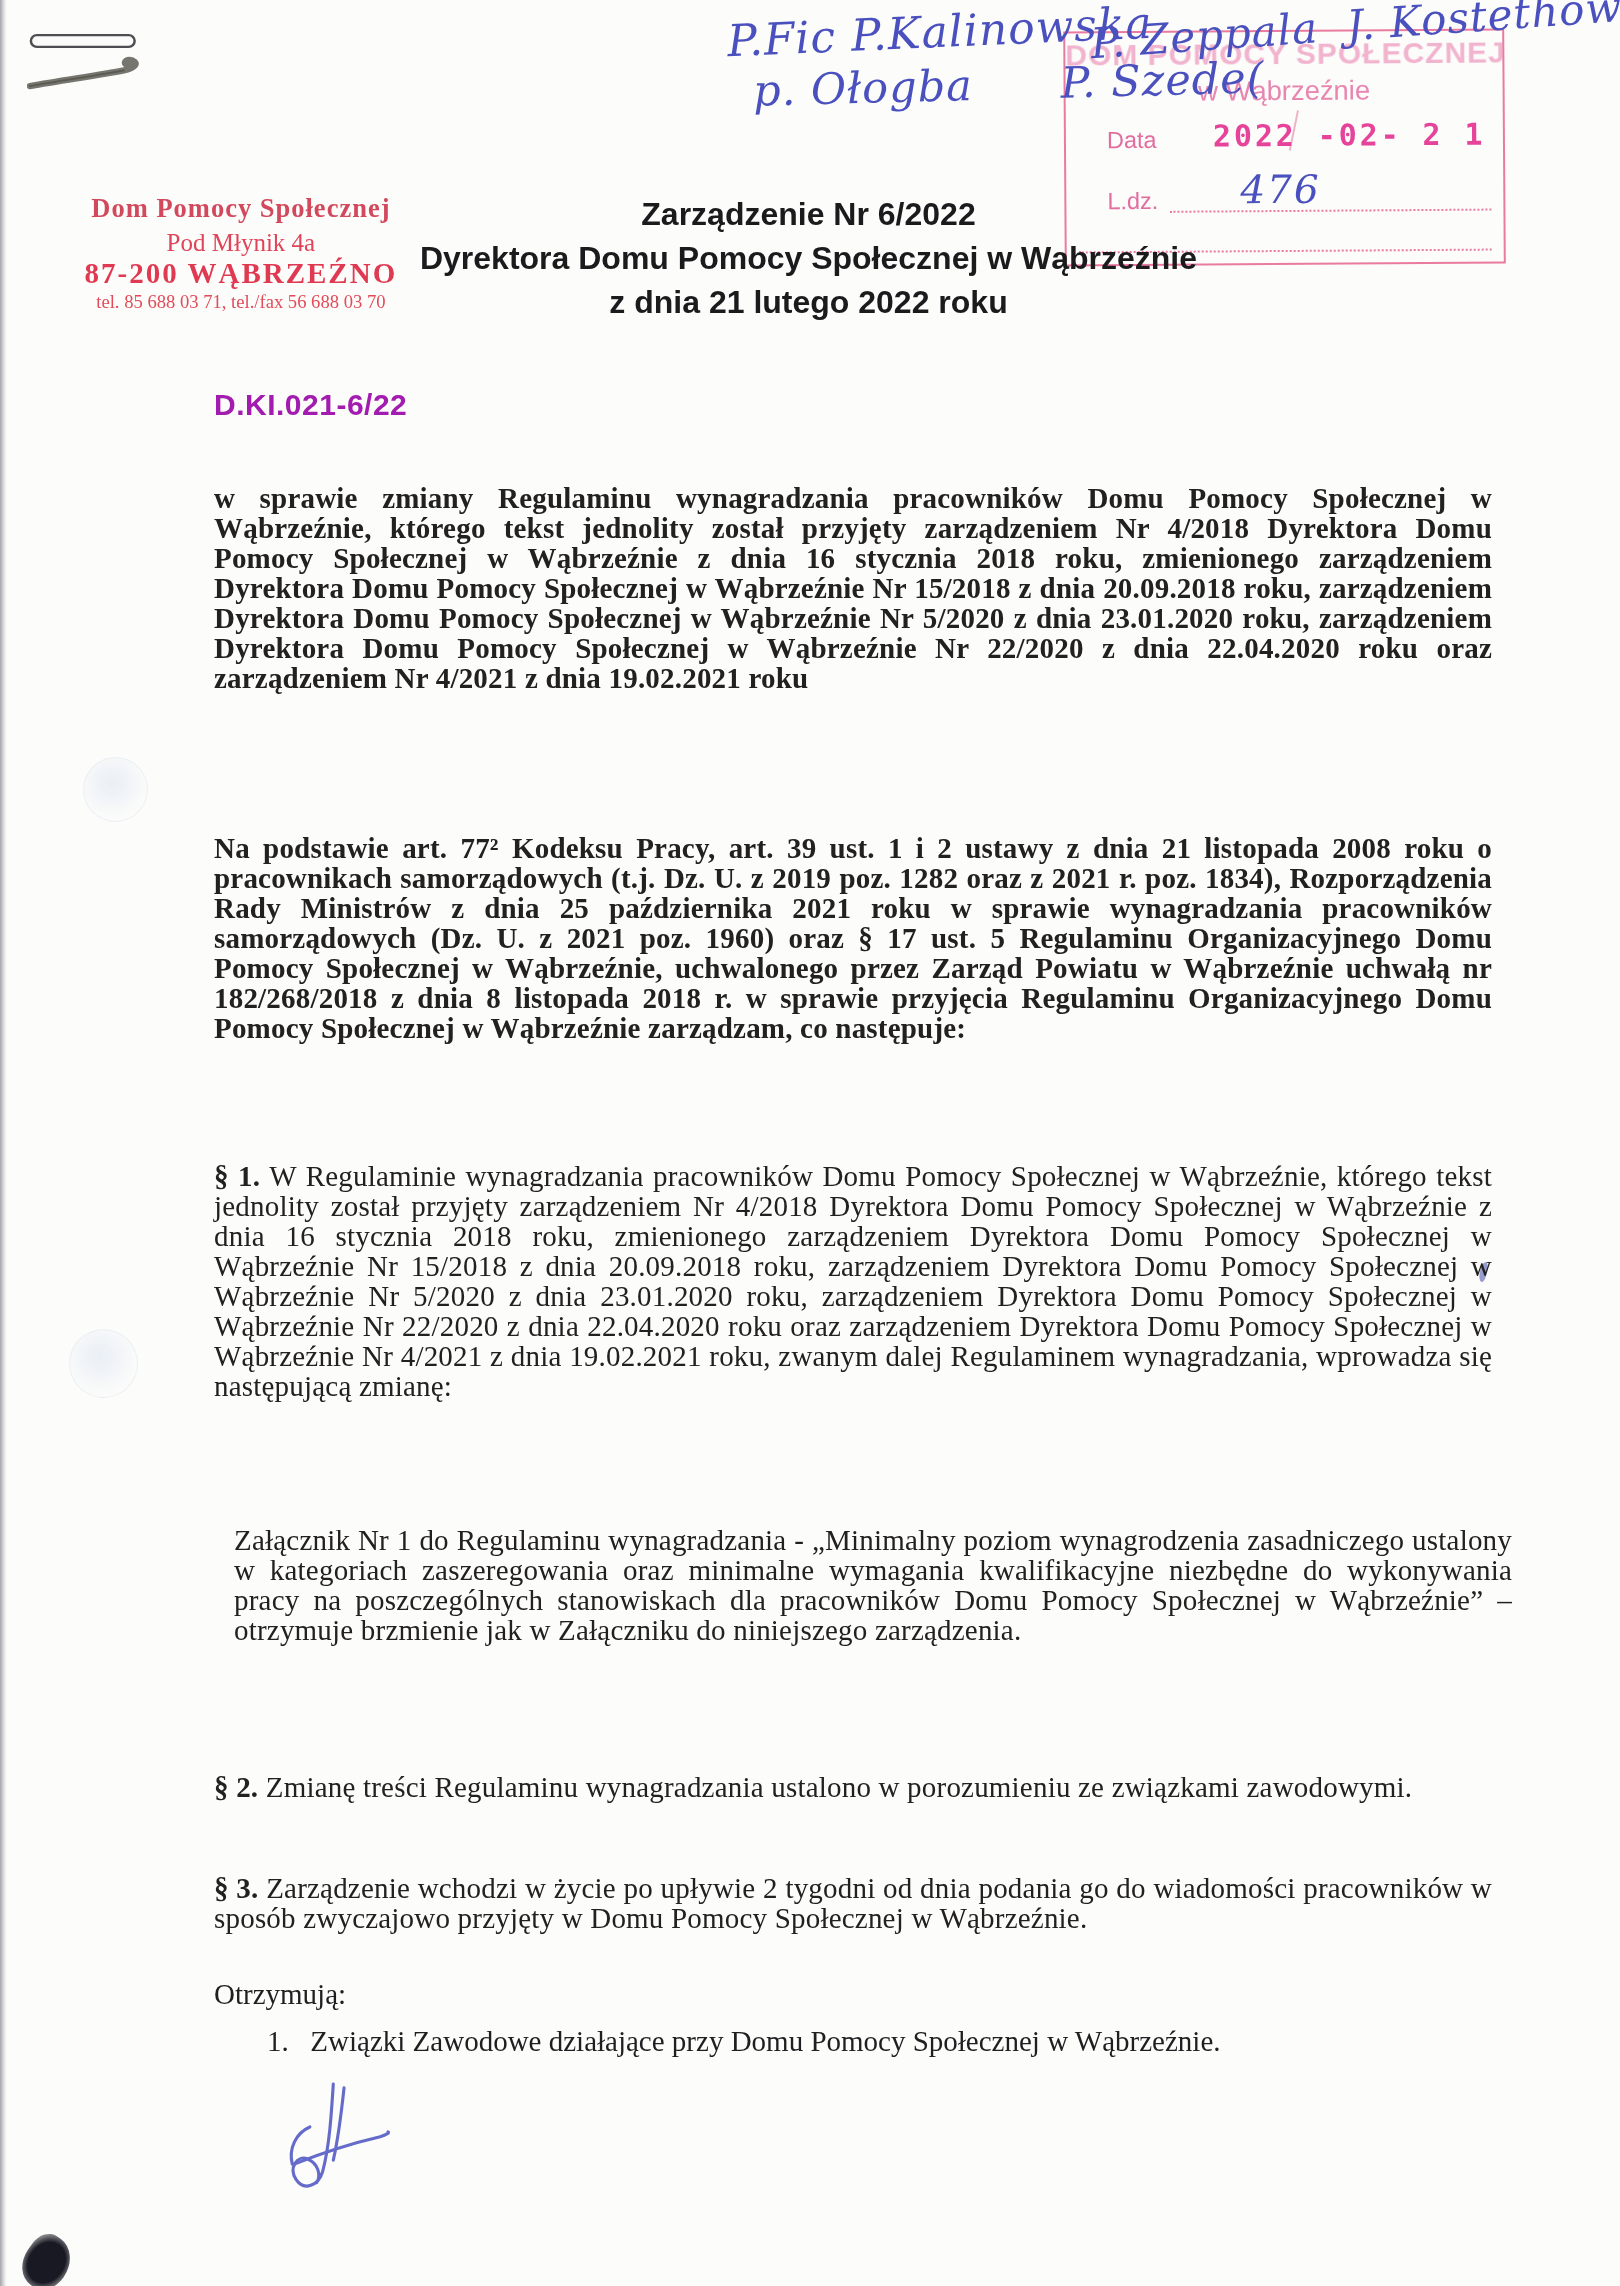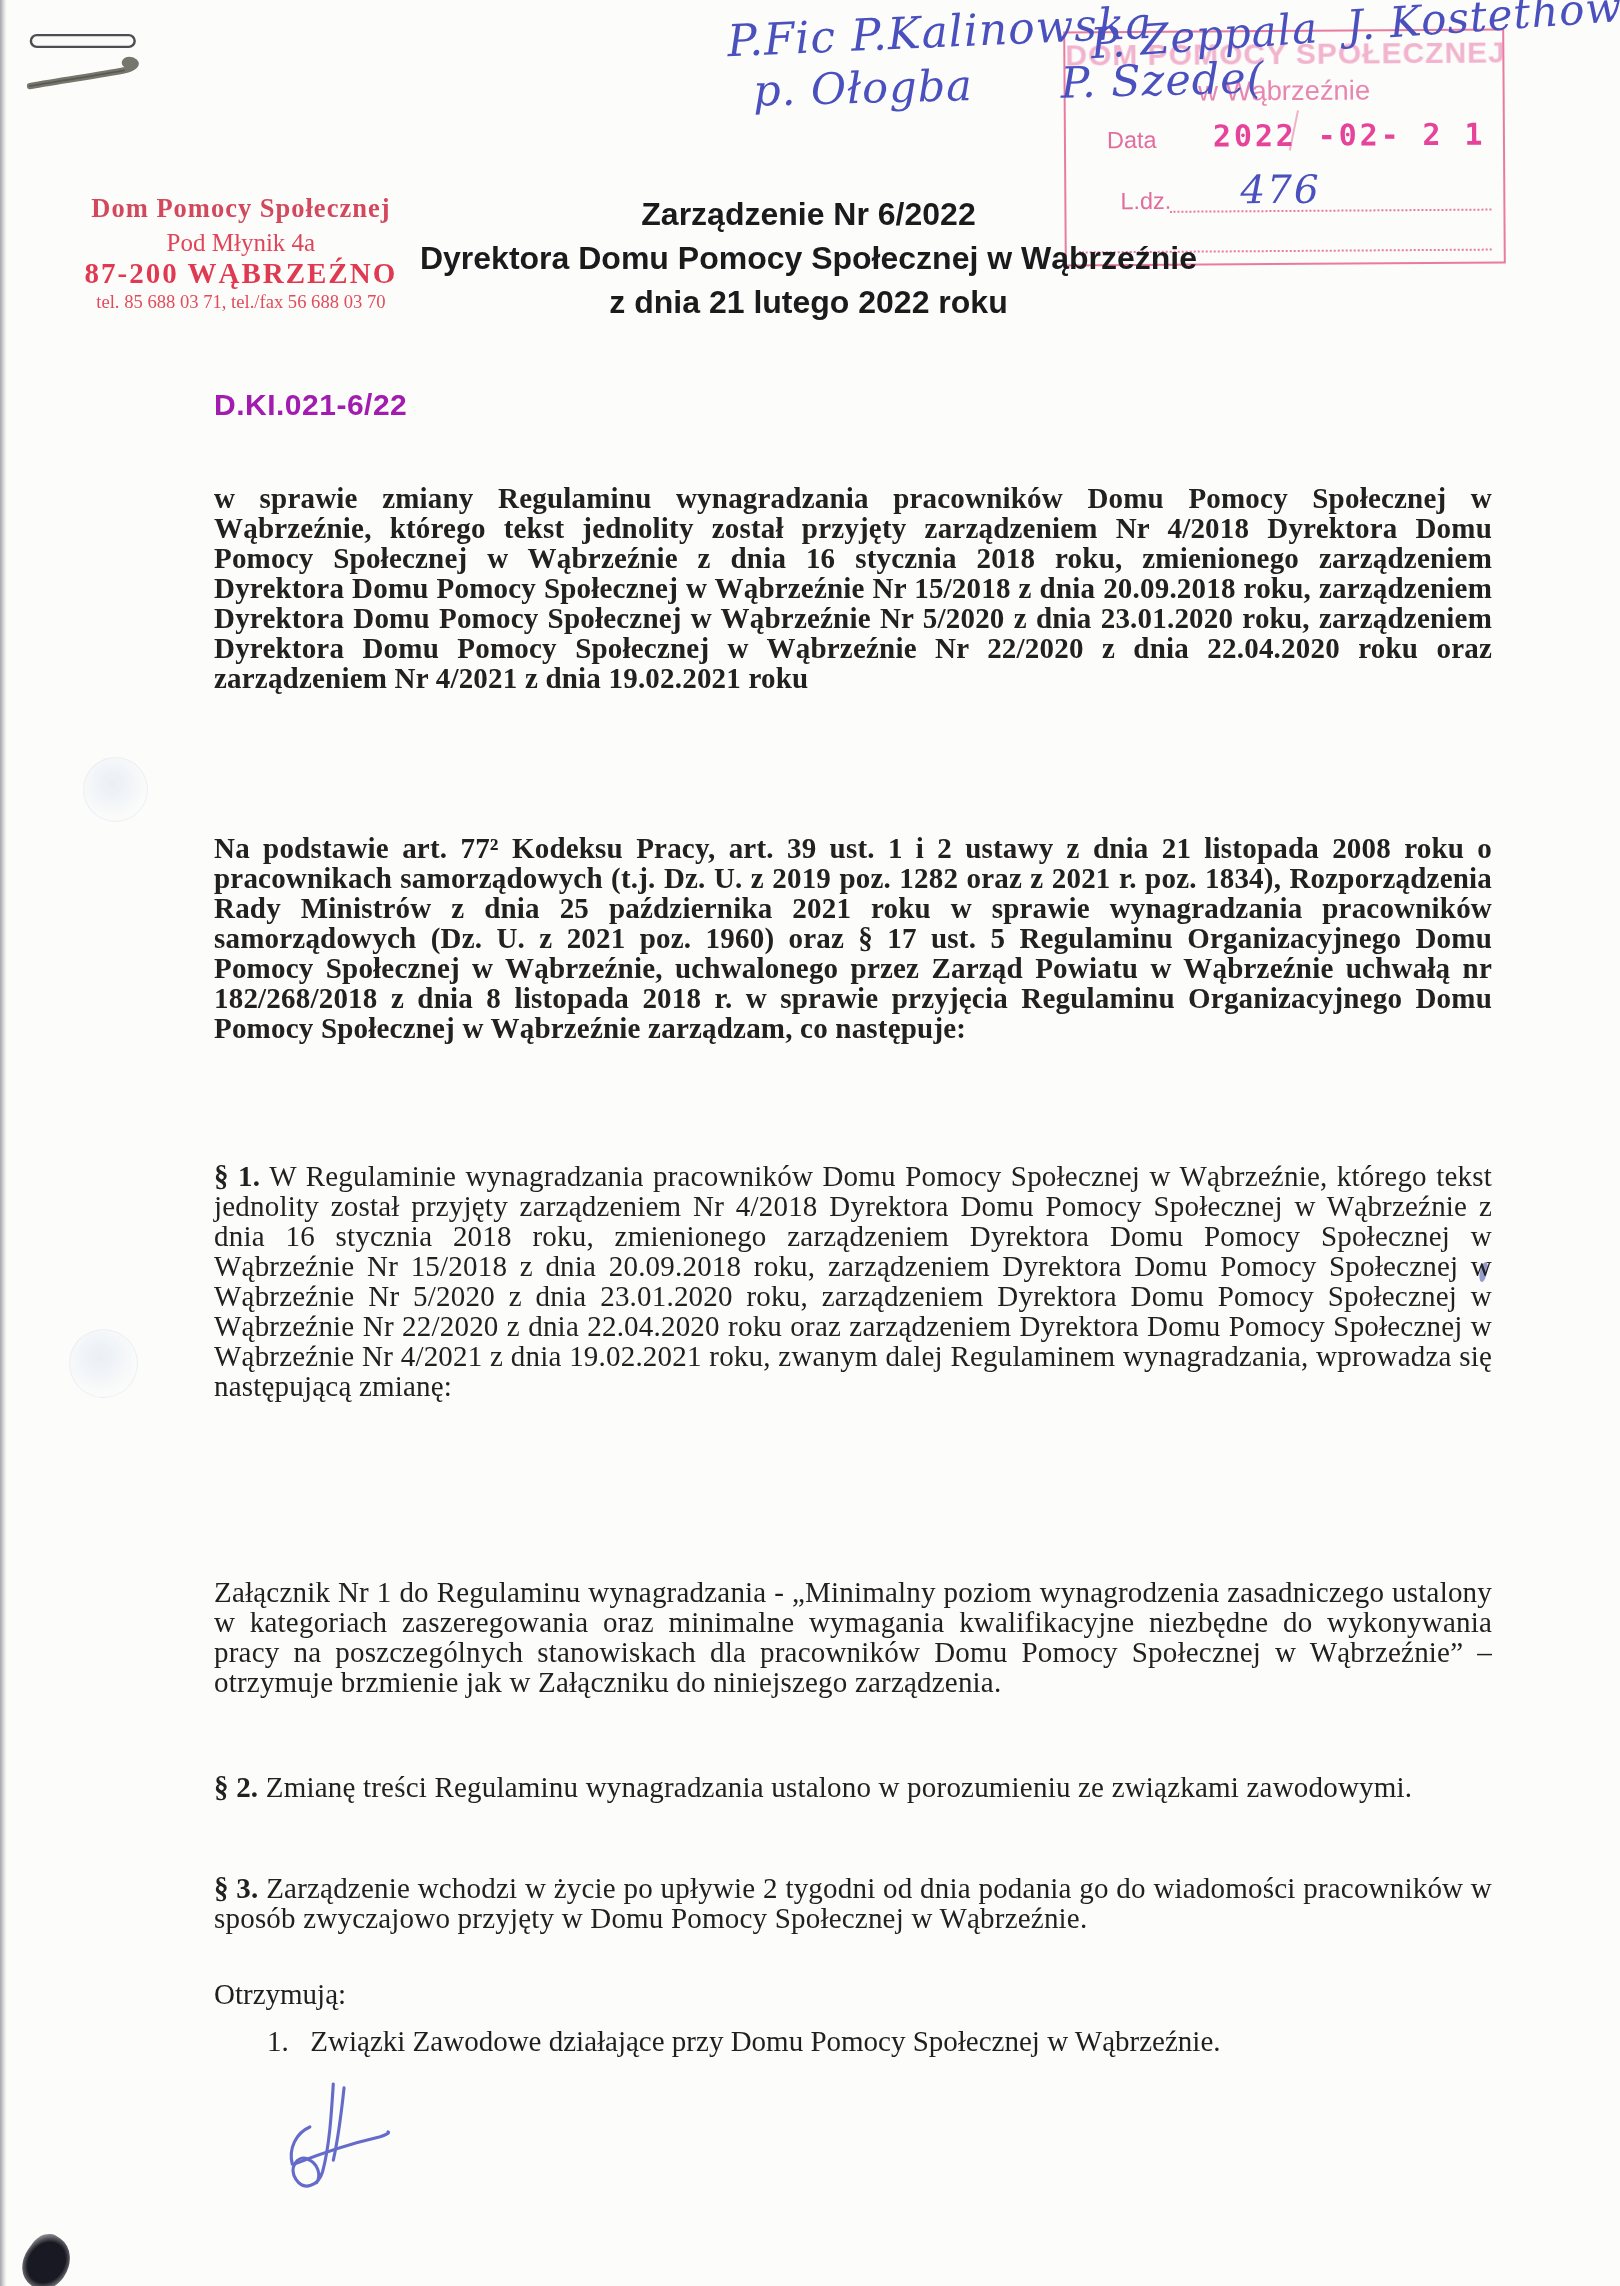--- a/index.html
+++ b/index.html
@@ -39,21 +39,21 @@
   .stamp-org1{position:absolute;left:0;right:0;top:4.9px;text-align:center;font-weight:bold;
     font-size:30px;letter-spacing:1px;color:rgba(233,126,173,0.58);filter:blur(0.4px);white-space:nowrap;}
   .stamp-org2{position:absolute;left:0;right:0;top:43px;text-align:center;
     font-size:27.4px;color:rgba(228,112,162,0.85);}
   .stamp-slash{position:absolute;left:227px;top:78px;width:2px;height:41px;
     background:rgba(220,90,140,0.45);transform:rotate(12deg);}
   .stamp-label{position:absolute;font-size:23.5px;color:rgba(224,98,152,0.92);}
   .stamp-date-label{left:41px;top:94px;}
   .stamp-date-value{position:absolute;left:147px;top:86px;font-family:"DejaVu Sans Mono",monospace;
     font-weight:bold;font-size:30px;letter-spacing:2.9px;color:#e6439b;white-space:nowrap;}
-  .stamp-ldz-label{left:41px;top:155px;margin-left:13px;}
+  .stamp-ldz-label{left:41px;top:155px;}
   .dotline{position:absolute;height:0;border-bottom:2.9px dotted rgba(228,85,140,0.78);}
   .dots1{left:104px;right:11.8px;top:178px;}
   .dots2{left:11.8px;right:11.8px;top:218px;}
   .stamp-ldz-value{position:absolute;left:174px;top:135px;font-family:"DejaVu Serif",serif;
     font-style:italic;font-size:39px;color:#4a51be;letter-spacing:2px;text-align:right;}
 
   
   .hw{position:absolute;font-family:"DejaVu Serif",serif;font-style:italic;color:#4a51be;
     z-index:3;white-space:pre;letter-spacing:1px;}
   .hw1{left:727px;top:5.9px;font-size:44px;transform:rotate(-2.5deg);}
@@ -62,21 +62,21 @@
 
   
   .ref{position:absolute;left:214px;top:388px;font-family:"Liberation Sans",sans-serif;
     font-weight:bold;font-size:30px;letter-spacing:0.5px;color:#a21caf;}
   .para{position:absolute;left:214px;width:1278px;text-align:justify;text-align-last:left;
     font-size:29px;line-height:30px;letter-spacing:0.2px;color:#222120;}
   .bold{font-weight:bold;}
   #p-subject{top:454px;}
   #p-legal{top:804px;}
   #p-par1{top:1132px;}
-  #p-attach{top:1548px;}
+  #p-attach{top:1496px;margin-left:20px;}
   #p-par2{top:1743px;}
   #p-par3{top:1844px;}
 
   .otrzymuja{position:absolute;left:214px;top:1978px;font-size:29px;}
   .dist-item{position:absolute;left:267px;top:2025px;font-size:29px;display:flex;gap:21.6px;width:1078px;}
 
   .signature{position:absolute;left:251px;top:2082px;z-index:3;}
   .staple{position:absolute;left:27.4px;top:29px;}
 </style>
 </head>

